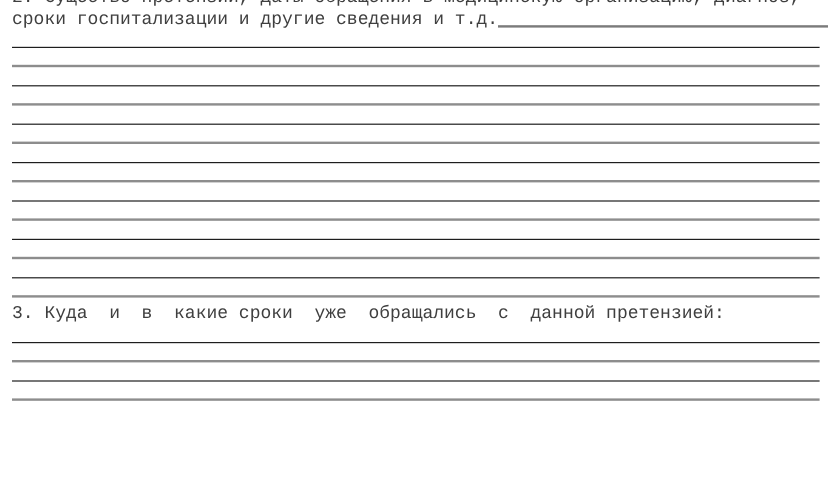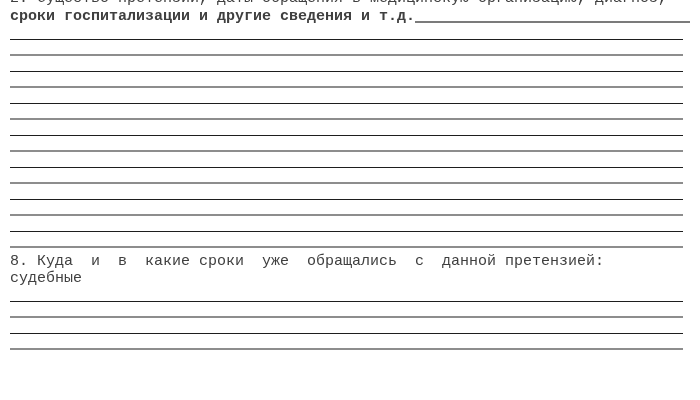--- a/index.html
+++ b/index.html
@@ -23,21 +23,20 @@
   
   .clipped-line {
     margin-top: -9px;          
     line-height: 16px;
     white-space: pre;
   }
   .fill-row {
     display: flex;
     height: 19px;
     white-space: pre;
-    font-weight: bold;
   }
   .fill-row .label {
     line-height: 19px;
   }
   .fill-row .fill-line {
     flex: 1;
     margin-bottom: 3px;
     margin-right: -7px;        
     border-bottom: 2px solid #7b7b7b;
   }
@@ -85,22 +84,21 @@
         <div class="rule"></div>
         <div class="rule"></div>
         <div class="rule"></div>
         <div class="rule"></div>
         <div class="rule"></div>
         <div class="rule"></div>
         <div class="rule"></div>
       </div>
 
     <div class="paragraph">
-      <div class="pline">8. Куда  и  в  какие сроки  уже  обращались  с  данной претензией:</div>
-      <div class="pline">судебные</div>
+      <div class="pline">3. Куда  и  в  какие сроки  уже  обращались  с  данной претензией:</div>
     </div>
 
     <div class="rules rules-b">
       <div class="rule"></div>
     <div class="rule"></div>
         <div class="rule"></div>
         <div class="rule"></div>
       </div>
 
   </div>

